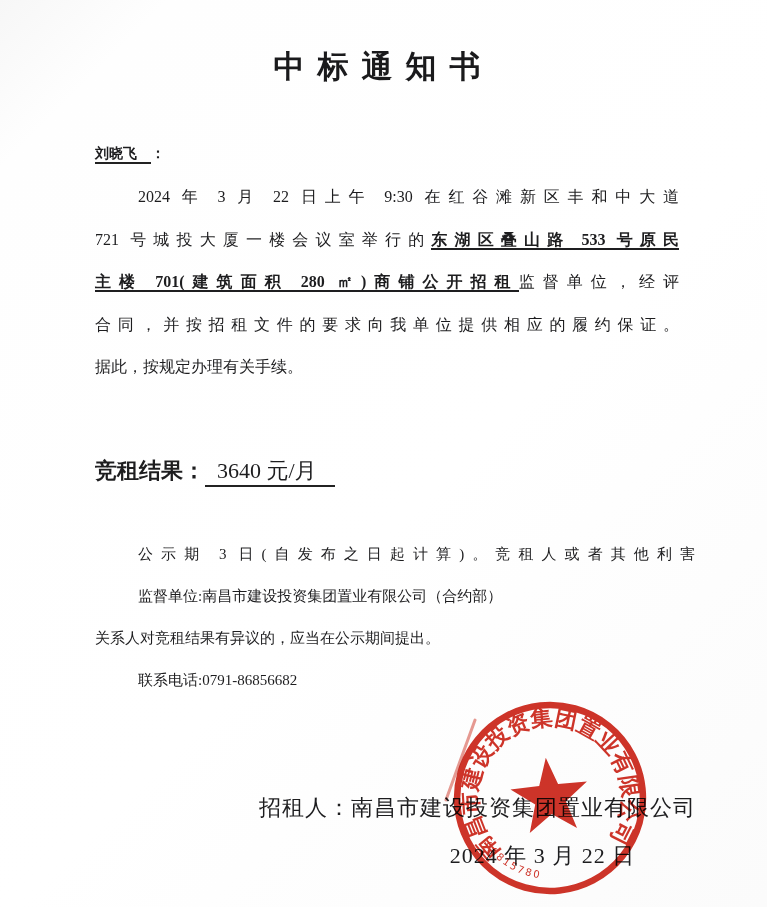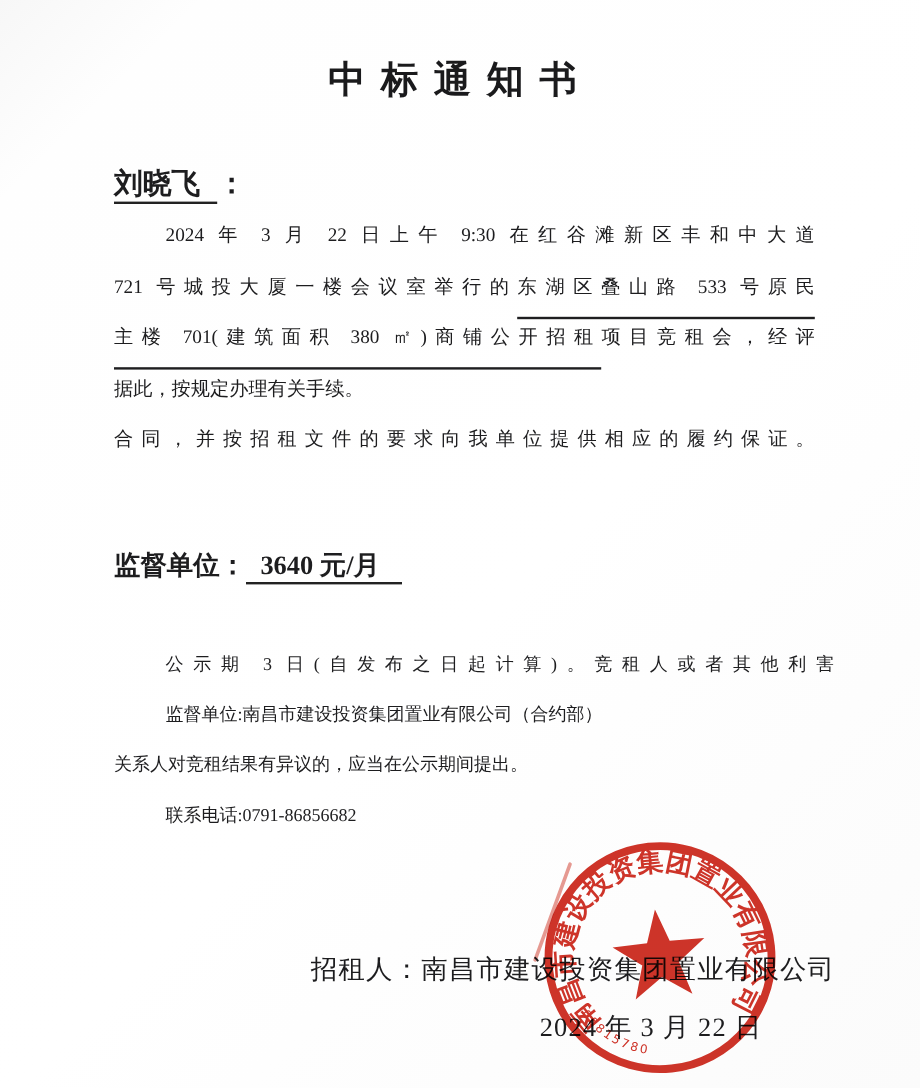--- a/index.html
+++ b/index.html
@@ -12,42 +12,42 @@
     color:#1d1d1f;
   }
   .doc-title{
     position:absolute;top:46px;left:0;width:100%;
     text-align:center;
     font-size:31px;font-weight:700;letter-spacing:13px;
     color:#1a1a1c;
   }
   .salutation{
     position:absolute;top:139px;left:95px;
-    font-size:24px;font-weight:700;line-height:30px;
+    font-size:14px;font-weight:700;line-height:30px;
   }
   .salutation .uname{border-bottom:2px solid #222;padding:0 14px 1px 0;}
   .para1{
     position:absolute;top:176px;left:95px;width:584px;
     font-size:16px;line-height:42.6px;
   }
   .para2{
     position:absolute;top:533px;left:95px;width:600px;
     font-size:15px;line-height:42px;
   }
   .line{white-space:pre-wrap;}
   .jline{text-align:justify;text-align-last:justify;}
   .indent{padding-left:43px;}
-  .hl{font-weight:400;border-bottom:2px solid #1e1e20;padding-bottom:16px;}
+  .hl{font-weight:700;border-bottom:2px solid #1e1e20;padding-bottom:0px;}
   .result-line{
     position:absolute;top:456px;left:95px;
     font-size:22px;line-height:30px;
   }
   .result-line .lbl{font-weight:700;}
   .result-line .val{
-    font-weight:700;
+    font-weight:400;
     border-bottom:2px solid #222;
     padding:0 18px 2px 12px;
     text-align:center;
   }
   .issuer-line{
     position:absolute;top:793px;left:259px;
     font-size:22px;line-height:30px;letter-spacing:1px;
   }
   .date-line{
     position:absolute;top:841px;left:425px;width:235px;
@@ -72,26 +72,26 @@
 
 <div class="page">
 
   <div class="doc-title">中标通知书</div>
 
   <div class="salutation"><span class="uname">刘晓飞</span><span>：</span></div>
 
   <div class="para1">
     <div class="line jline indent">2024 年 3 月 22 日上午 9:30 在红谷滩新区丰和中大道</div>
     <div class="line jline"><span>721 号城投大厦一楼会议室举行的</span><span class="hl">东湖区叠山路 533 号原民</span></div>
-    <div class="line jline"><span class="hl">主楼 701(建筑面积 380 ㎡)商铺公开招租</span><span>项目竞租会，经评</span></div>
+    <div class="line jline"><span class="hl">主楼 701(建筑面积 280 ㎡)商铺公开招租</span><span>监督单位，经评</span></div>
+    <div class="line jline">合同，并按招租文件的要求向我单位提供相应的履约保证。</div>
     <div class="line">据此，按规定办理有关手续。</div>
-    <div class="line jline">合同，并按招租文件的要求向我单位提供相应的履约保证。</div>
   </div>
 
-  <div class="result-line"><span class="lbl">监督单位：</span><span class="val">3640 元/月</span></div>
+  <div class="result-line"><span class="lbl">竞租结果：</span><span class="val">3640 元/月</span></div>
 
   <div class="para2">
     <div class="line jline indent">公示期 3 日(自发布之日起计算)。竞租人或者其他利害</div>
     <div class="line indent">监督单位:南昌市建设投资集团置业有限公司（合约部）</div>
     <div class="line">关系人对竞租结果有异议的，应当在公示期间提出。</div>
     <div class="line indent">联系电话:0791-86856682</div>
   </div>
 
   <div class="issuer-line"><span>招租人：</span><span>南昌市建设投资集团置业有限公司</span></div>
 

